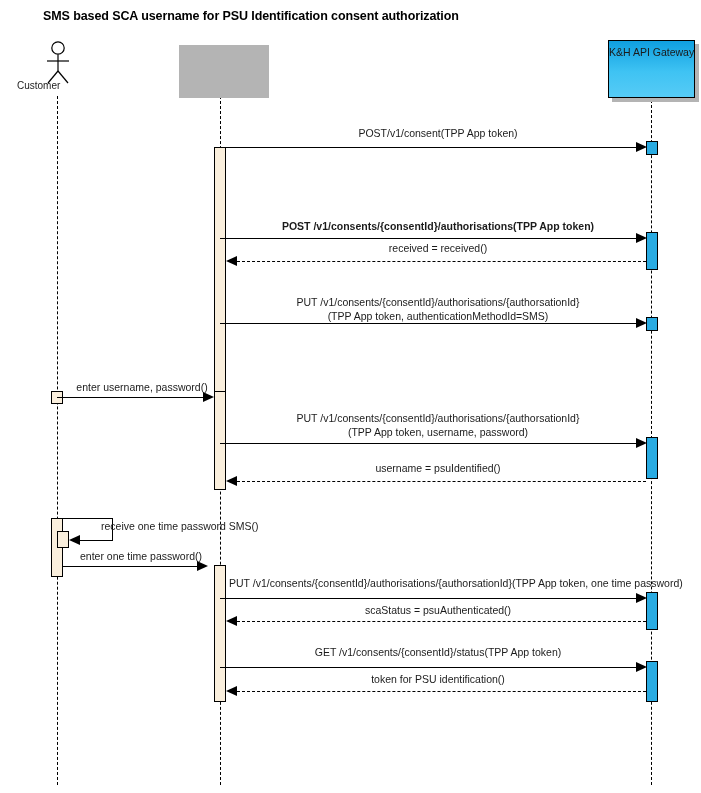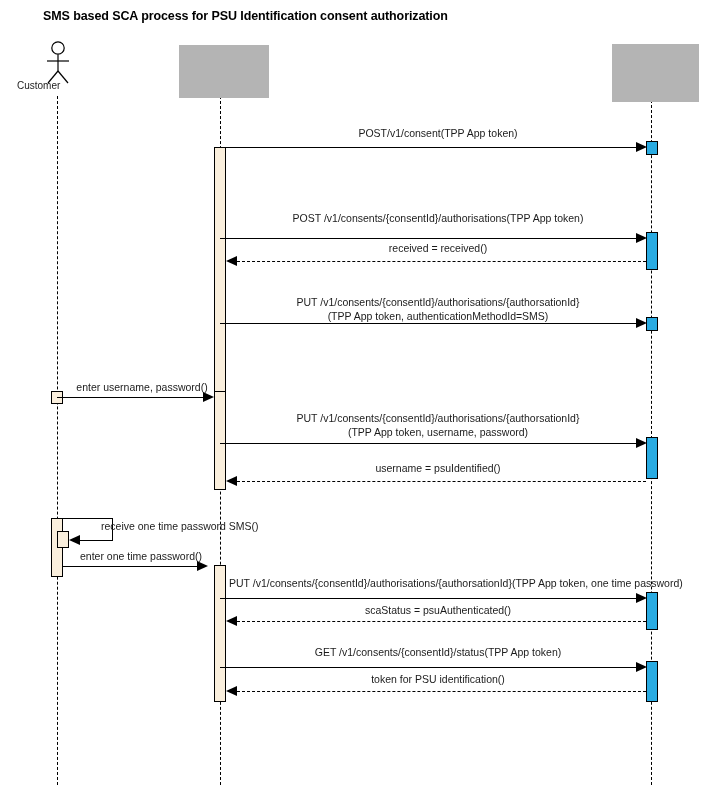--- a/index.html
+++ b/index.html
@@ -106,61 +106,65 @@
     border-color: #000000;
     border-style: solid;
     border-width: 0;
   }
 </style>
 </head>
 <body>
 
 <div id="canvas">
 
-  <div id="diagram-title">SMS based SCA process for PSU Identification consent authorization</div>
+  <div id="diagram-title">SMS based SCA username for PSU Identification consent authorization</div>
 
   <div class="lifeline" style="left:57px; top:96px; height:689px;"></div>
   <div class="lifeline" style="left:220px; top:96px; height:689px;"></div>
   <div class="lifeline" style="left:651px; top:100px; height:685px;"></div>
 
   <div style="position:absolute; left:40px; top:40px; width:36px; height:50px;">
     <svg width="36" height="50" viewBox="0 0 36 50">
       <circle cx="18" cy="8" r="6.2" fill="none" stroke="#000" stroke-width="1.2"></circle>
       <line x1="18" y1="14.4" x2="18" y2="31" stroke="#000" stroke-width="1.2"></line>
       <line x1="7" y1="21" x2="29" y2="21" stroke="#000" stroke-width="1.2"></line>
       <line x1="18" y1="31" x2="8" y2="43" stroke="#000" stroke-width="1.2"></line>
       <line x1="18" y1="31" x2="28" y2="43" stroke="#000" stroke-width="1.2"></line>
     </svg>
   </div>
   <div class="actor-label" style="left:17px; top:80px; width:80px;">Customer</div>
 
   <div class="box-shadow-layer" style="left:179px; top:45px; width:90px; height:53px;"></div>
 
   <div class="box-shadow-layer" style="left:612px; top:44px; width:87px; height:58px;"></div>
+  <div class="participant-box" style="left:608px; top:40px; width:87px; height:58px;
+              background: linear-gradient(to bottom, #0f9fe0 0%, #3fc3f3 55%, #56cbf6 100%);">
+    <span class="label" style="font-size:10.5px;">K&amp;H API Gateway</span>
+  </div>
 
   <div class="activation act-tpp" style="left:214px; top:147px; width:12px; height:246px;"></div>
   <div class="activation act-tpp" style="left:214px; top:391px; width:12px; height:99px;"></div>
   <div class="activation act-tpp" style="left:214px; top:565px; width:12px; height:137px;"></div>
 
   <div class="activation act-gw" style="left:646px; top:141px; width:12px; height:14px;"></div>
   <div class="activation act-gw" style="left:646px; top:232px; width:12px; height:38px;"></div>
   <div class="activation act-gw" style="left:646px; top:317px; width:12px; height:14px;"></div>
   <div class="activation act-gw" style="left:646px; top:437px; width:12px; height:42px;"></div>
   <div class="activation act-gw" style="left:646px; top:592px; width:12px; height:38px;"></div>
   <div class="activation act-gw" style="left:646px; top:661px; width:12px; height:41px;"></div>
 
   <div class="activation act-actor" style="left:51px; top:391px; width:12px; height:13px;"></div>
   <div class="activation act-actor" style="left:51px; top:518px; width:12px; height:59px;"></div>
   <div class="activation act-actor" style="left:57px; top:531px; width:12px; height:17px;"></div>
 
   <div class="msg-label center" style="left:228px; top:126px; width:420px;">POST/v1/consent(TPP App token)</div>
   <div class="msg-line" style="left:220px; top:147px; width:417px;"></div>
   <div class="arrow-solid-right" style="left:636px; top:142px;"></div>
 
-  <div class="msg-label center" style="left:228px; top:211px; width:420px;">POST /v1/consents/{consentId}/authorisations(TPP App token)</div>
+  <div class="msg-label center" style="left:228px; top:219px; width:420px;font-weight:bold;">POST /v1/consents/{consentId}/authorisations(TPP App token)</div>
   <div class="msg-line" style="left:220px; top:238px; width:417px;"></div>
   <div class="arrow-solid-right" style="left:636px; top:233px;"></div>
 
   <div class="msg-label center" style="left:228px; top:241px; width:420px;">received = received()</div>
   <div class="msg-line dashed" style="left:237px; top:261px; width:409px;"></div>
   <div class="arrow-solid-left" style="left:226px; top:256px;"></div>
 
   <div class="msg-label center" style="left:228px; top:295px; width:420px;">PUT /v1/consents/{consentId}/authorisations/{authorsationId}</div>
   <div class="msg-label center" style="left:228px; top:309px; width:420px;">(TPP App token, authenticationMethodId=SMS)</div>
   <div class="msg-line" style="left:220px; top:323px; width:417px;"></div>

